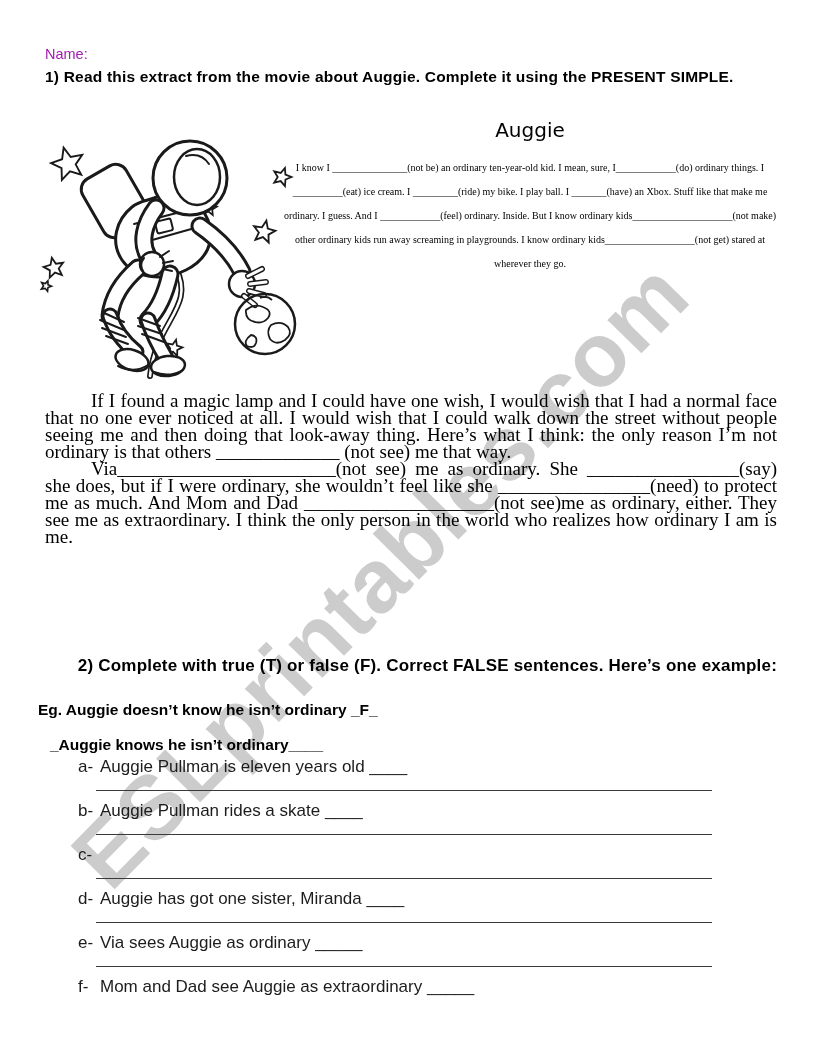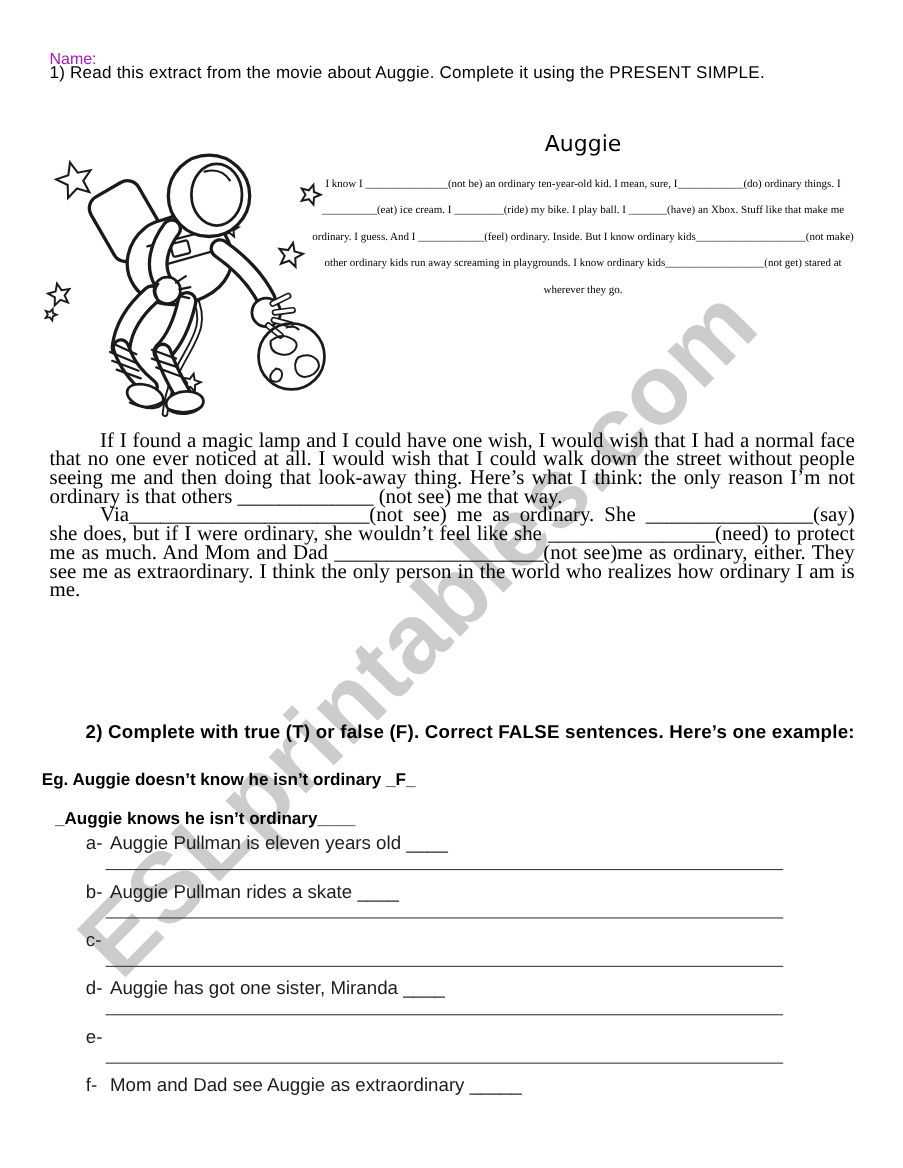--- a/index.html
+++ b/index.html
@@ -10,22 +10,22 @@
   .watermark{
     position:absolute;left:52px;top:836px;z-index:0;
     transform:rotate(-45.5deg);transform-origin:0 0;
     font-family:"Liberation Sans", sans-serif;font-weight:bold;
     font-size:90px;color:#9e9e9e;opacity:0.52;white-space:nowrap;letter-spacing:1px;
     pointer-events:none;
   }
   .content{position:relative;z-index:1;}
   .name-label{position:absolute;left:45px;top:46px;font-size:14.5px;color:#a21caf;}
   .task1-instruction{
-    position:absolute;left:45px;top:54px;width:690px;
-    font-size:15.5px;font-weight:normal;line-height:26px;letter-spacing:0.2px;
+    position:absolute;left:45px;top:64px;width:690px;
+    font-size:15.5px;font-weight:bold;line-height:26px;letter-spacing:0.2px;
   }
   .illustration{position:absolute;left:38px;top:128px;width:264px;height:254px;}
   .extract-col{position:absolute;left:283px;top:118px;width:494px;text-align:center;}
   .extract-title{
     font-family:"DejaVu Sans", sans-serif;font-size:20px;font-weight:400;
     margin:0 0 14px 0;
   }
   .extract-text{
     font-family:Liberation Serif, serif;font-size:10px;line-height:24px;margin:0;
   }
@@ -162,20 +162,21 @@
       <span class="item-label">c-</span>
     </div>
     <div class="answer-line"></div>
     <div class="item-row">
       <span class="item-label">d-</span>
       <span>Auggie has got one sister, Miranda ____</span>
     </div>
     <div class="answer-line"></div>
     <div class="item-row">
       <span class="item-label">e-</span>
+      <span>Via sees Auggie as ordinary _____</span>
     </div>
     <div class="answer-line"></div>
     <div class="item-row">
       <span class="item-label">f-</span>
       <span>Mom and Dad see Auggie as extraordinary _____</span>
     </div>
   </div>
 
 </div>
 

